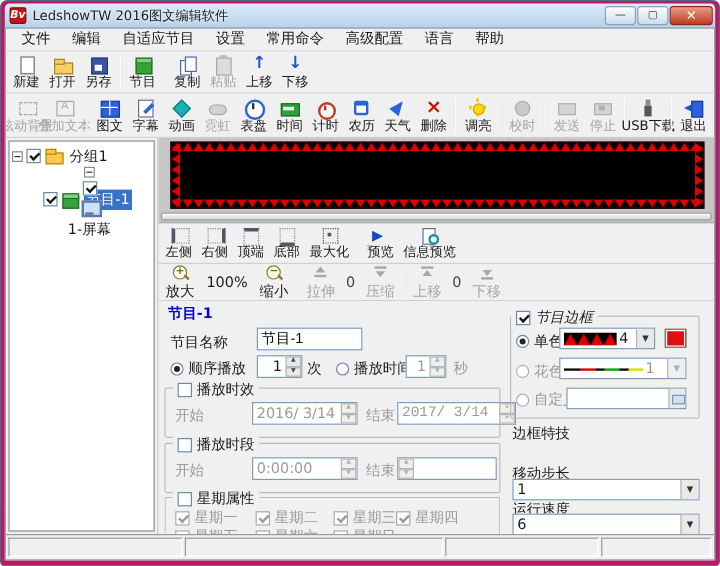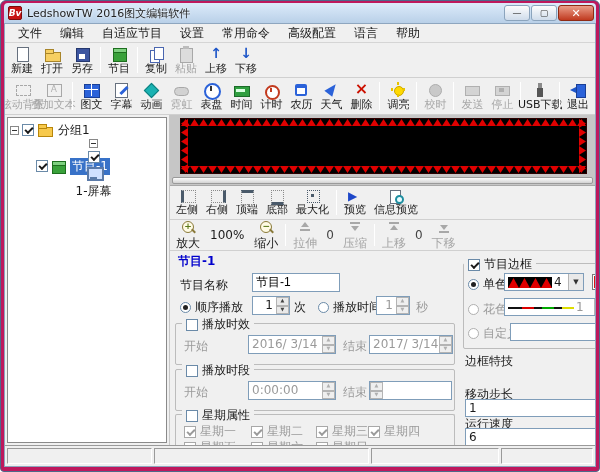--- a/index.html
+++ b/index.html
@@ -10,21 +10,21 @@
   .titlebar { height:20px; display:flex; align-items:center; padding:0 2px 0 4px; background:linear-gradient(#dcebfa,#b9d0e8); border-radius:4px 4px 0 0; }
   .applogo { width:14px; height:14px; background:#c81414; border:1px solid #7e0c0c; border-radius:2px; color:#fff; font-size:9px; font-weight:bold; display:flex; align-items:center; justify-content:center; margin-right:5px; font-style:italic; }
   .title-text { flex:1; font-size:11px; color:#222; text-shadow:0 0 3px #fff; white-space:nowrap; overflow:hidden; }
   .winbtns { display:flex; gap:1px; }
   .wbtn { width:26px; height:16px; border:1px solid #8ba4bd; border-radius:3px; background:linear-gradient(#fdfdfd,#cfdceb); font-size:9px; color:#333; display:flex; align-items:center; justify-content:center; line-height:1; }
   .wbtn.close { width:36px; background:linear-gradient(#eb9d88,#c03a1f); border-color:#8e2a14; color:#fff; font-size:11px; font-weight:bold; }
 
   .client { flex:1; background:#f0f0f0; border:1px solid #8ea6bf; display:flex; flex-direction:column; overflow:hidden; }
 
   
-  .menubar { height:19px; display:flex; align-items:center; background:#f0f0f0; border-bottom:1px solid #d5d5d5; padding-left:4px; }
+  .menubar { height:19px; display:flex; align-items:flex-end; background:#f0f0f0; border-bottom:1px solid #d5d5d5; padding-left:4px; }
   .menu-item { padding:1px 9px; font-size:12px; white-space:nowrap; }
 
   
   .toolbar { display:flex; align-items:stretch; background:#f0f0f0; border-bottom:1px solid #d0d0d0; padding:1px 2px; }
   .tb1 { height:35px; }
   .tb2 { height:37px; }
   .tbtn { display:flex; flex-direction:column; align-items:center; justify-content:center; padding:1px 4px; min-width:30px; gap:1px; }
   .tbtn .lbl { font-size:11px; line-height:12px; white-space:nowrap; color:#1a1a1a; }
   .tbtn.dis .lbl { color:#a6a6a6; }
   .tsep { width:1px; background:#c4c4c4; border-right:1px solid #fff; margin:3px 3px; }
@@ -100,21 +100,21 @@
   .ic-str::after { left:2px; top:8px; width:10px; height:2px; background:#a8a8a8; }
   .ic-cmp::before { left:3px; top:5px; border-left:4px solid transparent; border-right:4px solid transparent; border-top:5px solid #a8a8a8; }
   .ic-cmp::after { left:2px; top:1px; width:10px; height:2px; background:#a8a8a8; }
   .ic-mup::before { left:3px; top:4px; border-left:4px solid transparent; border-right:4px solid transparent; border-bottom:5px solid #a8a8a8; }
   .ic-mup::after { left:2px; top:1px; width:10px; height:2px; background:#a8a8a8; }
   .ic-mdn::before { left:3px; top:4px; border-left:4px solid transparent; border-right:4px solid transparent; border-top:5px solid #a8a8a8; }
   .ic-mdn::after { left:2px; top:10px; width:10px; height:2px; background:#a8a8a8; }
 
   
   .work { flex:1; display:flex; overflow:hidden; background:#f0f0f0; }
-  .treepanel { width:160px; flex:none; margin:2px; background:#fff; border:1px solid #8a8a8a; padding:3px 2px; overflow:hidden; }
+  .treepanel { width:122px; flex:none; margin:2px; background:#fff; border:1px solid #8a8a8a; padding:3px 2px; overflow:hidden; }
   .tree-row { display:flex; align-items:center; height:18px; gap:3px; white-space:nowrap; }
   .t-exp { width:9px; height:9px; background:#fff; border:1px solid #888; position:relative; flex:none; }
   .t-exp::before { content:""; position:absolute; left:1px; top:3px; width:5px; height:1px; background:#333; }
   .cb { width:12px; height:12px; border:1px solid #6a8aa8; background:#fff; position:relative; flex:none; }
   .cb.checked::after { content:""; position:absolute; left:2px; top:2px; width:6px; height:3px; border-left:2px solid #1a1a1a; border-bottom:2px solid #1a1a1a; transform:rotate(-45deg); }
   .cb.dis { border-color:#a8a8a8; }
   .cb.dis.checked::after { border-color:#9a9a9a; }
   .t-ico { width:16px; height:14px; position:relative; flex:none; }
   .t-ico::before,.t-ico::after { content:""; position:absolute; }
   .t-folder::before { left:1px; top:4px; width:13px; height:8px; background:#f7c94c; border:1px solid #b8860b; }
@@ -492,21 +492,21 @@
             </div>
             <div class="flabel dis-t" style="left:8px;top:14px;">开始</div>
             <div class="spinner dis" style="left:72px;top:11px;width:88px;">
               <span class="val l">2016/ 3/14</span>
               <span class="spinbtns">
                   <i class="up"></i>
                   <i class="dn"></i>
                 </span>
             </div>
             <div class="flabel dis-t" style="left:167px;top:14px;">结束</div>
-            <div class="spinner dis" style="left:193px;top:11px;width:84px;">
+            <div class="spinner dis" style="left:193px;top:11px;width:99px;font-family:Liberation Mono, monospace;">
               <span class="val l">2017/ 3/14</span>
               <span class="spinbtns">
                   <i class="up"></i>
                   <i class="dn"></i>
                 </span>
             </div>
           </div>
 
           <div class="groupbox" style="left:5px;top:118px;width:280px;height:42px;">
             <div class="legend">
@@ -559,21 +559,21 @@
                 <span class="cb dis checked"></span>
                 <span class="dis-t">星期六</span>
               </div>
             <div class="ritem" style="left:140px;top:24px;">
                 <span class="cb dis checked"></span>
                 <span class="dis-t">星期日</span>
               </div>
           </div>
 
           <div class="groupbox" style="left:293px;top:12px;width:158px;height:86px;">
-            <div class="legend" style="left:0;">
+            <div class="legend" style="left:0;font-style:italic;">
               <span class="cb checked"></span>
               <span>节目边框</span>
             </div>
             <div class="ritem" style="left:4px;top:12px;">
               <span class="radio sel"></span>
               <span>单色</span>
             </div>
             <div class="combo" style="left:40px;top:9px;width:80px;">
               <span class="cval" style="display:flex;align-items:center;gap:2px;">
                 <svg width="44" height="11">

